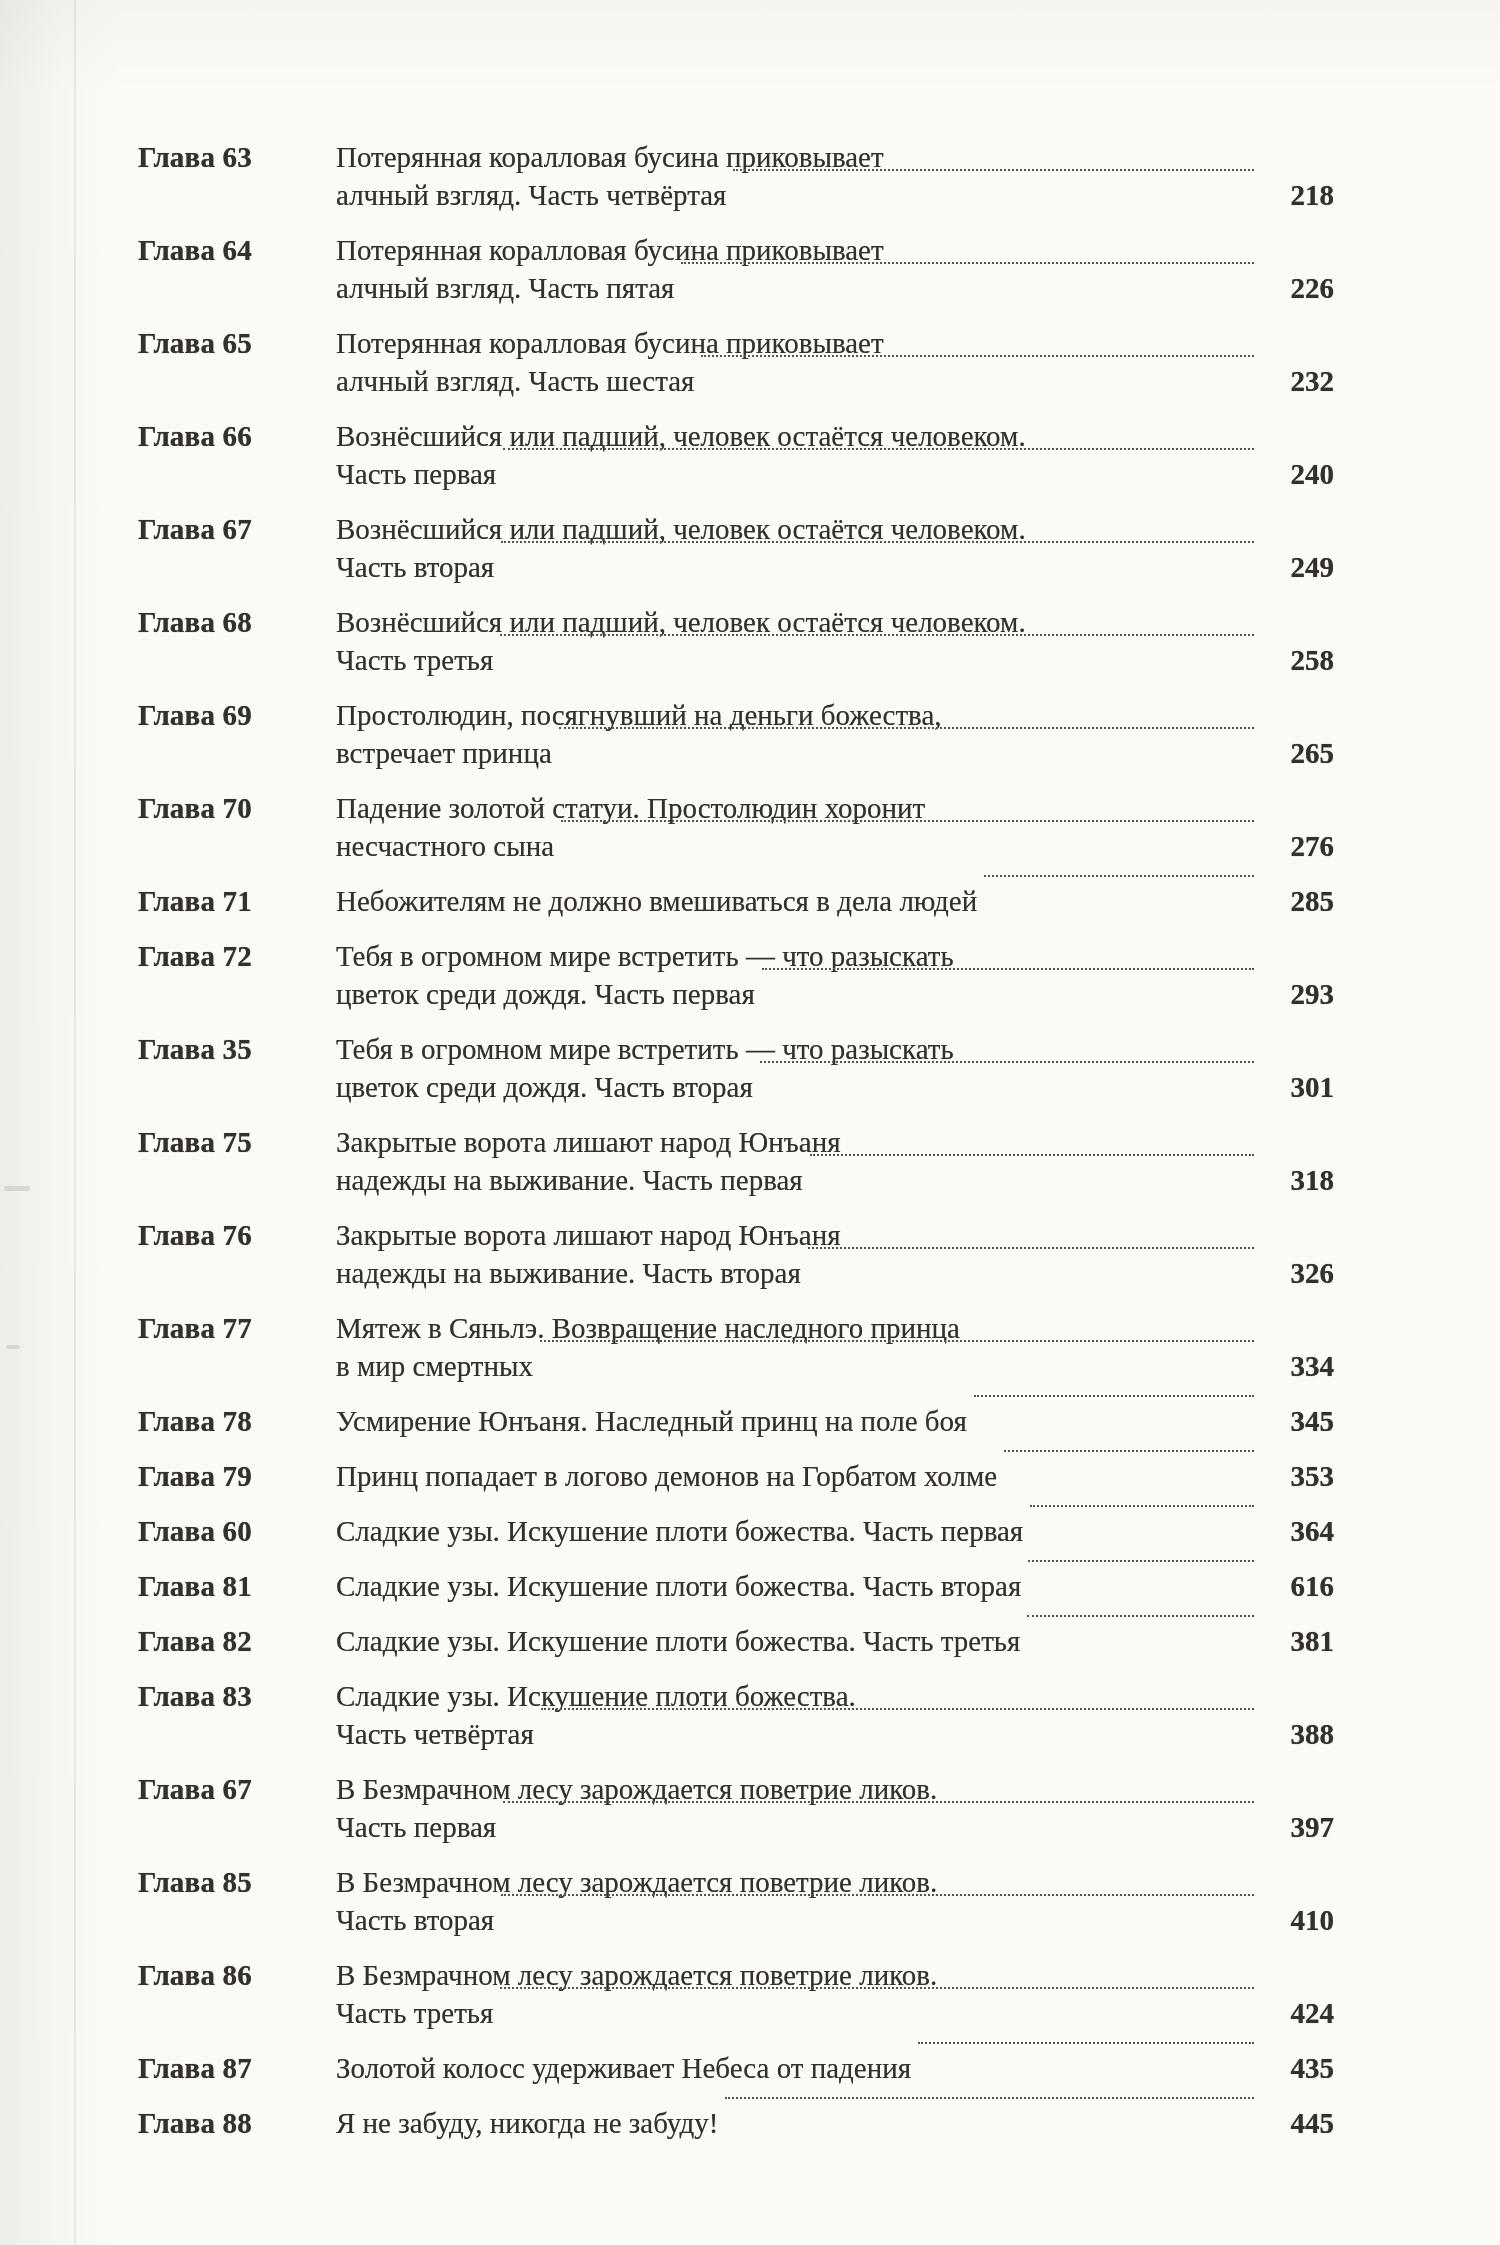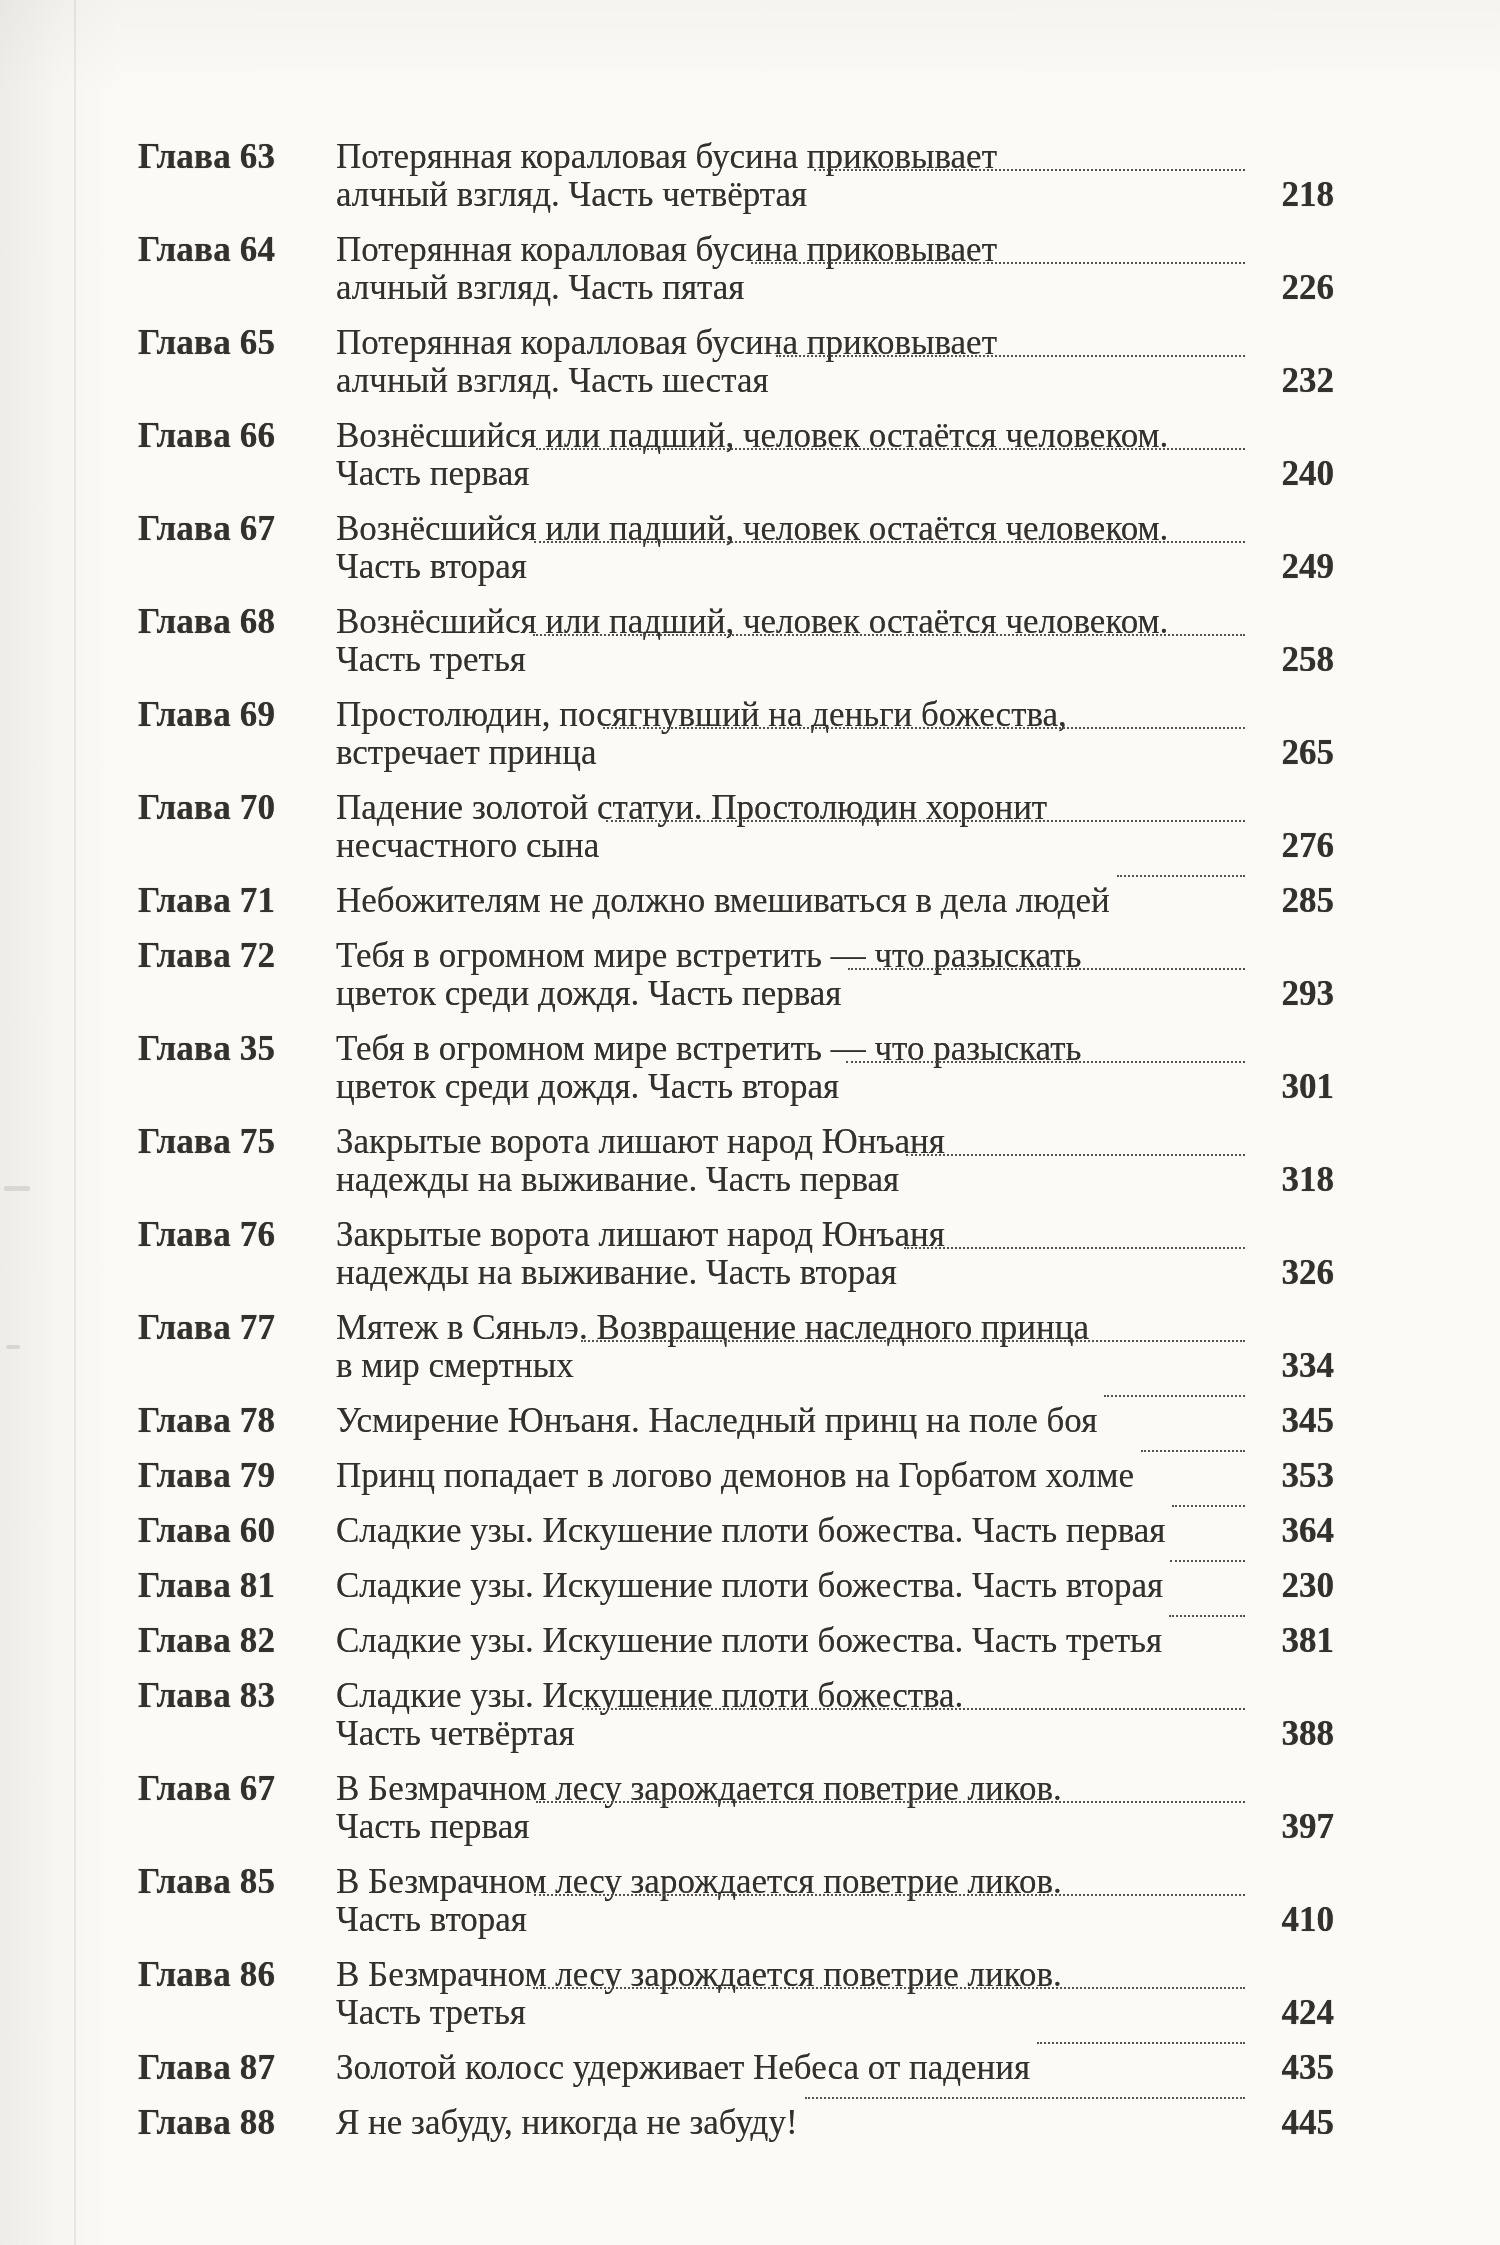--- a/index.html
+++ b/index.html
@@ -31,21 +31,21 @@
   .artifact-2 { left: 6px; top: 1345px; width: 14px; height: 4px; }
   .toc {
     position: absolute;
     left: 138px; top: 138px;
     width: 1196px;
     color: #34302b;
   }
   .toc-row {
     display: flex;
     margin-bottom: 17px;
-    font-size: 35px;
+    font-size: 29px;
     line-height: 38px;
   }
   .chapter {
     width: 198px;
     flex: 0 0 198px;
     font-weight: 700;
     letter-spacing: 0.2px;
     text-shadow: 0 0 0.7px rgba(45,40,35,0.75);
   }
   .title {
@@ -277,21 +277,21 @@
           </div>
         </div>
   </div>
 
   <div class="toc-row">
     <div class="chapter">Глава 81</div>
     <div class="title">
           <div class="title-line last-line">
             <span class="line-text">Сладкие узы. Искушение плоти божества. Часть вторая</span>
             <span class="leader"></span>
-            <span class="page-num">230</span>
+            <span class="page-num">616</span>
           </div>
         </div>
   </div>
 
   <div class="toc-row">
     <div class="chapter">Глава 82</div>
     <div class="title">
           <div class="title-line last-line">
             <span class="line-text">Сладкие узы. Искушение плоти божества. Часть третья</span>
             <span class="leader"></span>

